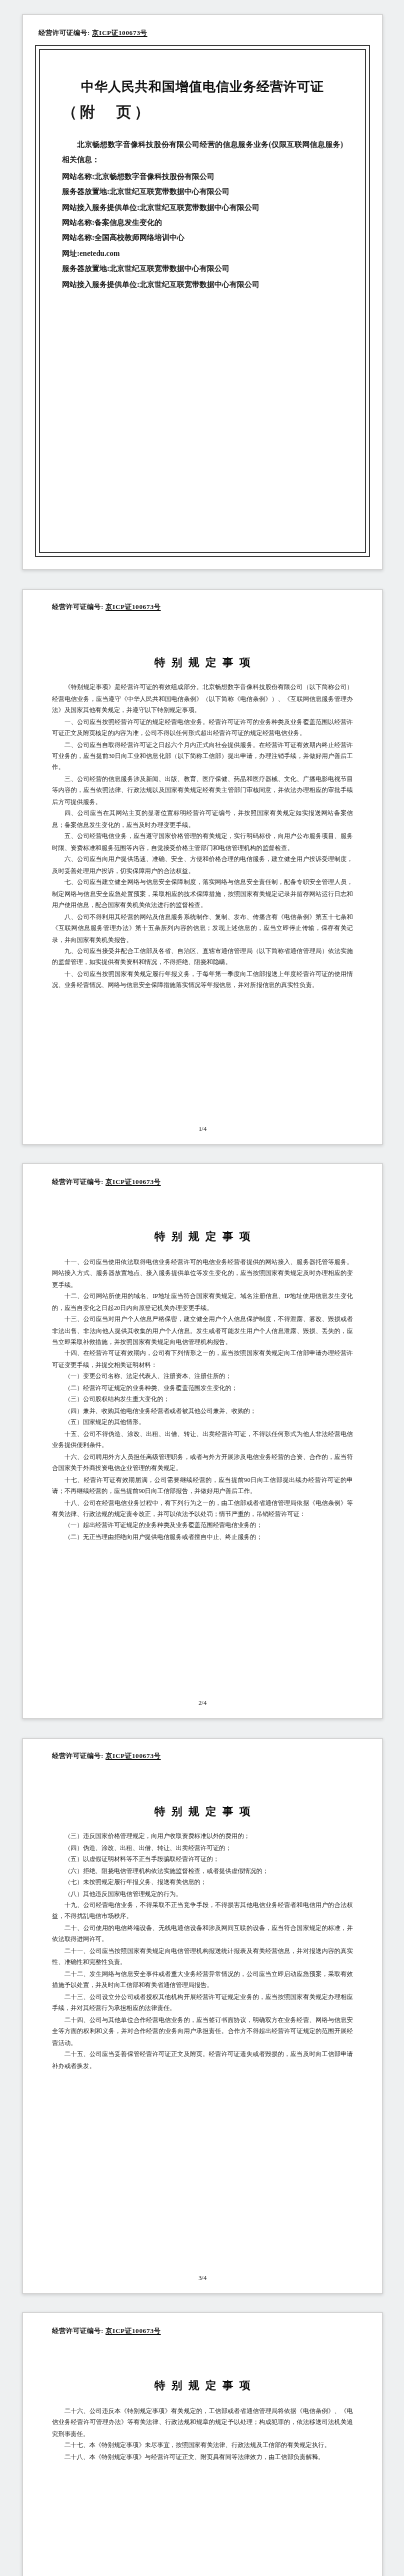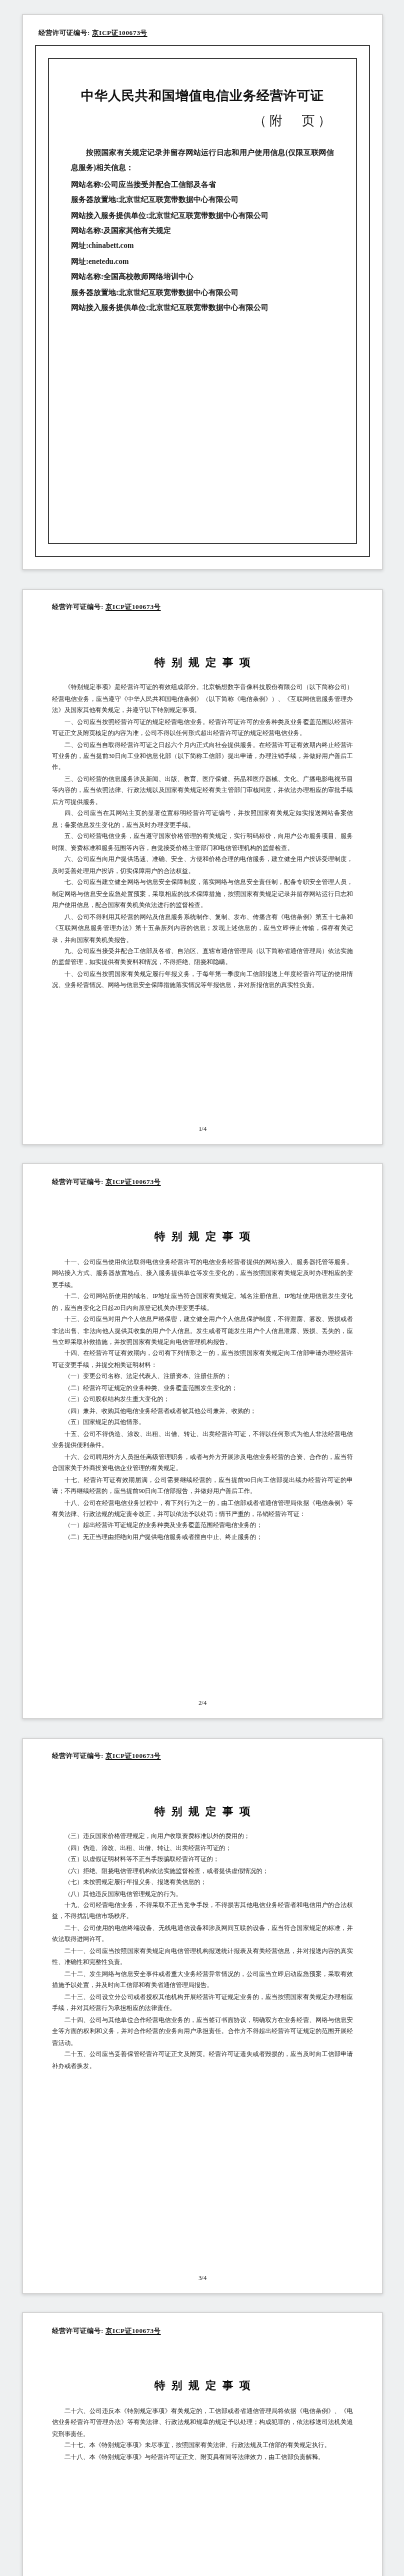--- a/index.html
+++ b/index.html
@@ -31,41 +31,41 @@
     color:#111;
     letter-spacing:0.3px;
   }
   .text-page .page-header{left:29px;}
   .license-no{text-decoration:underline;margin-left:2.1px;}
   
   .cert-frame-outer{
     position:absolute;
     top:30px;left:12.4px;right:12.4px;bottom:12.4px;
     border:0.5px solid #3a3a3a;
-    padding:12px;
+    padding:3px;
     box-sizing:border-box;
   }
   .cert-frame-inner{
     width:100%;height:100%;
     border:1.3px solid #3a3a3a;
     box-sizing:border-box;
     padding:15.5px 21.6px;
   }
   .cert-title{
     text-align:center;
     font-size:13px;
     font-weight:bold;
     margin:12.4px 0 0 0;
     letter-spacing:0.5px;
     color:#101010;
   }
   .cert-subtitle{
-    text-align:right;
-    font-size:13px;
-    font-weight:normal;
+    text-align:left;
+    font-size:15px;
+    font-weight:bold;
     margin-top:7.2px;
     letter-spacing:3.1px;
   }
   .cert-intro{
     font-size:7.5px;
     font-weight:bold;
     line-height:2;
     text-indent:2em;
     margin:14.4px 0 2.1px 0;
     text-align:justify;
@@ -109,39 +109,38 @@
 <body>
 
 <section class="page cert-page">
   <div class="page-header">
     <span>经营许可证编号:</span><span class="license-no">京ICP证100673号</span>
   </div>
   <div class="cert-frame-outer">
     <div class="cert-frame-inner">
       <h1 class="cert-title">中华人民共和国增值电信业务经营许可证</h1>
       <div class="cert-subtitle">（附　页）</div>
-      <p class="cert-intro">按照国家有关规定记录并留存网站运行日志和用户使用信息(仅限互联网信息服务)相关信息：</p>
+      <p class="cert-intro">北京畅想数字音像科技股份有限公司经营的信息服务业务(仅限互联网信息服务)相关信息：</p>
       <div class="cert-lines">
 
-          <div class="cert-line"><span>网站名称:</span><span>公司应当接受并配合工信部及各省</span></div>
+          <div class="cert-line"><span>网站名称:</span><span>北京畅想数字音像科技股份有限公司</span></div>
 
 
           <div class="cert-line"><span>服务器放置地:</span><span>北京世纪互联宽带数据中心有限公司</span></div>
 
           <div class="cert-line"><span>网站接入服务提供单位:</span><span>北京世纪互联宽带数据中心有限公司</span></div>
 
-          <div class="cert-line"><span>网站名称:</span><span>及国家其他有关规定</span></div>
-
-          <div class="cert-line"><span>网址:</span><span>chinabett.com</span></div>
-
-
+          <div class="cert-line"><span>网站名称:</span><span>备案信息发生变化的</span></div>
+
+
+
+
+          <div class="cert-line"><span>网站名称:</span><span>全国高校教师网络培训中心</span></div>
 
           <div class="cert-line"><span>网址:</span><span>enetedu.com</span></div>
-
-          <div class="cert-line"><span>网站名称:</span><span>全国高校教师网络培训中心</span></div>
 
           <div class="cert-line"><span>服务器放置地:</span><span>北京世纪互联宽带数据中心有限公司</span></div>
 
           <div class="cert-line"><span>网站接入服务提供单位:</span><span>北京世纪互联宽带数据中心有限公司</span></div>
         </div>
     </div>
   </div>
 </section>
 
 <section class="page text-page">

